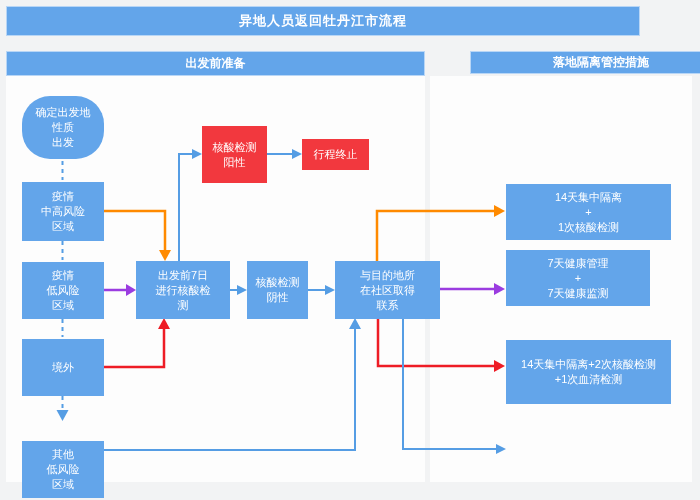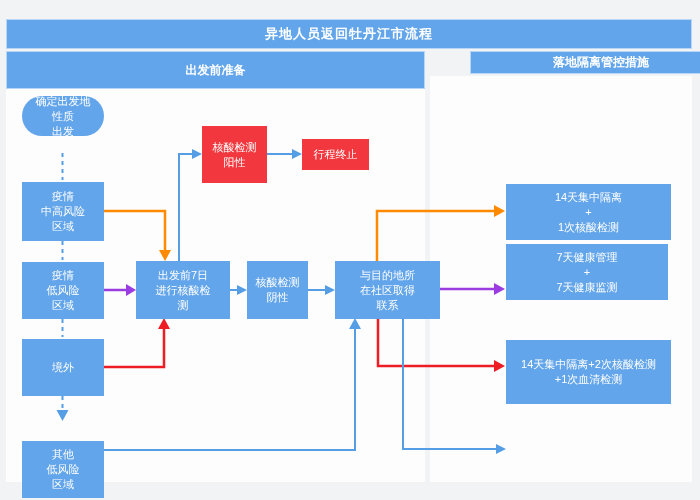--- a/index.html
+++ b/index.html
@@ -13,22 +13,22 @@
     background:var(--page);
     font-family:"Liberation Sans","DejaVu Sans",sans-serif;
     position:relative;overflow:hidden;
   }
   .stage{position:absolute;left:0;top:0;width:700px;height:500px;}
   .bar{
     position:absolute;background:var(--node-blue);color:var(--text-white);
     display:flex;align-items:center;justify-content:center;
     font-weight:bold;border:1px solid rgba(255,255,255,.55);
   }
-  .title-bar{left:6px;top:19px;width:686px;height:30px;font-size:13px;letter-spacing:1px;}
-  .hdr-left{left:6px;top:51px;width:419px;height:38px;font-size:12px;}
+  .title-bar{left:6px;top:6px;width:634px;height:30px;font-size:13px;letter-spacing:1px;}
+  .hdr-left{left:6px;top:51px;width:419px;height:25px;font-size:12px;}
   .hdr-right{left:430px;top:51px;width:262px;height:23px;font-size:12px;margin-left:40px;}
   .panel{position:absolute;background:var(--panel);top:76px;height:406px;}
   .panel-left{left:6px;width:419px;}
   .panel-right{left:430px;width:262px;}
   .node{
     position:absolute;display:flex;align-items:center;justify-content:center;
     text-align:center;color:var(--text-white);font-size:11px;line-height:15px;
     white-space:pre-line;background:var(--node-blue);
   }
   .node.red{background:var(--node-red);}
@@ -91,21 +91,21 @@
     <path class="st-blue" d="M308,290 L325,290"></path>
     <polygon class="f-blue" points="325,285 325,295 335,290"></polygon>
 
     <path class="st-blue" d="M104,450 L355,450 L355,329"></path>
     <polygon class="f-blue" points="349,329 361,329 355,318"></polygon>
 
     <path class="st-blue" d="M403,319 L403,449 L496,449"></path>
     <polygon class="f-blue" points="496,444 496,454 506,449"></polygon>
   </svg>
 
-  <div class="node" style="left:22px;top:96px;width:82px;height:40px;border-radius:28px;">确定出发地
+  <div class="node" style="left:22px;top:96px;width:82px;height:63px;border-radius:28px;">确定出发地
 性质
 出发</div>
   <div class="node" style="left:22px;top:182px;width:82px;height:59px;">疫情
 中高风险
 区域</div>
   <div class="node" style="left:22px;top:262px;width:82px;height:57px;">疫情
 低风险
 区域</div>
   <div class="node" style="left:22px;top:339px;width:82px;height:57px;">境外</div>
   <div class="node" style="left:22px;top:441px;width:82px;height:57px;">其他
@@ -121,19 +121,19 @@
 在社区取得
 联系</div>
 
   <div class="node red" style="left:202px;top:126px;width:65px;height:57px;">核酸检测
 阳性</div>
   <div class="node red" style="left:302px;top:139px;width:67px;height:31px;">行程终止</div>
 
   <div class="node" style="left:506px;top:184px;width:165px;height:56px;">14天集中隔离
 +
 1次核酸检测</div>
-  <div class="node" style="left:506px;top:244px;width:162px;height:56px;">7天健康管理
+  <div class="node" style="left:506px;top:250px;width:144px;height:56px;">7天健康管理
 +
 7天健康监测</div>
   <div class="node" style="left:506px;top:340px;width:165px;height:64px;">14天集中隔离+2次核酸检测
 +1次血清检测</div>
 
 </div>
 
 </body></html>

